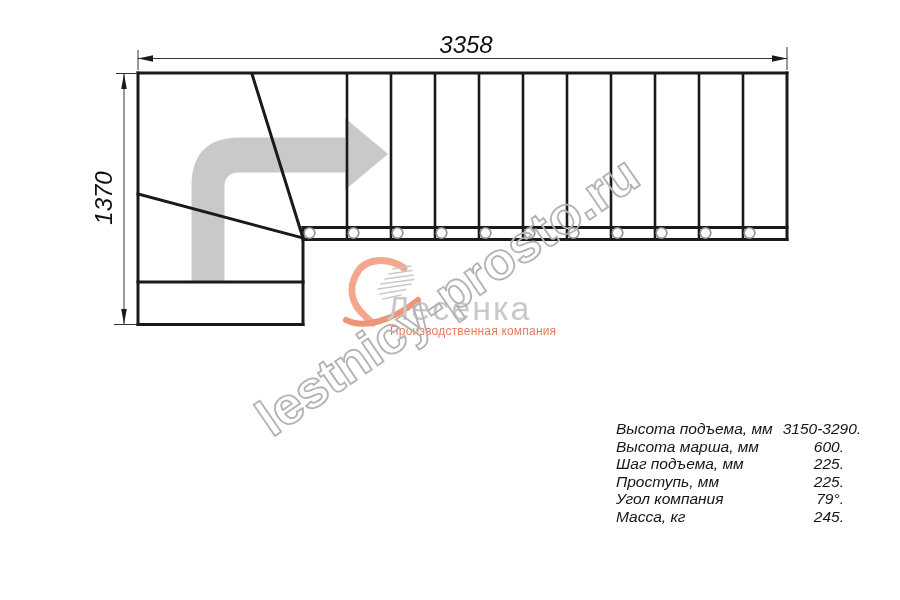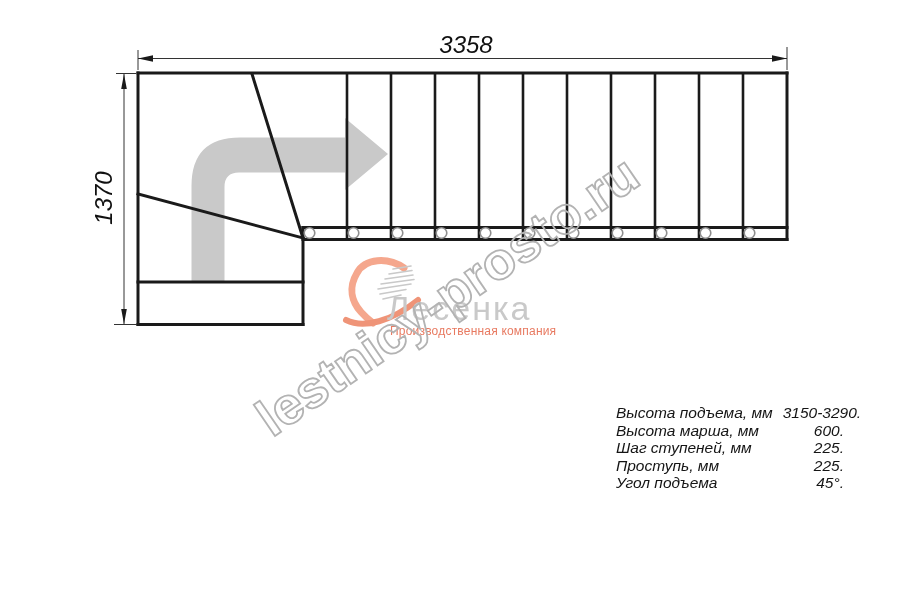--- a/index.html
+++ b/index.html
@@ -2,21 +2,21 @@
 <html><head>
 <meta charset="utf-8">
 <style>
   html,body{margin:0;padding:0;}
   body{
     width:900px;height:600px;position:relative;background:#ffffff;overflow:hidden;
     font-family:"Liberation Sans","DejaVu Sans",sans-serif;
   }
   #drawing-svg{position:absolute;left:0;top:0;}
   .specs{
-    position:absolute;left:616px;top:404px;width:228px;
+    position:absolute;left:616px;top:420px;width:228px;
     font-style:italic;font-size:15.5px;line-height:17.5px;color:#151515;
   }
   .spec-row{display:flex;justify-content:space-between;}
   .spec-row .lbl{white-space:nowrap;}
   .spec-row .val{white-space:nowrap;text-align:left;padding-left:10px;}
 </style>
 </head>
 <body>
 
 <svg id="drawing-svg" width="900" height="600" viewBox="0 0 900 600">
@@ -110,24 +110,28 @@
 <div class="specs">
   <div class="spec-row">
     <span class="lbl">Высота подъема, мм</span>
     <span class="val">3150-3290.</span>
   </div>
   <div class="spec-row">
     <span class="lbl">Высота марша, мм</span>
     <span class="val">600.</span>
   </div>
   <div class="spec-row">
-    <span class="lbl">Шаг ступеней, мм</span>
+    <span class="lbl">Шаг подъема, мм</span>
     <span class="val">225.</span>
   </div>
   <div class="spec-row">
     <span class="lbl">Проступь, мм</span>
     <span class="val">225.</span>
   </div>
   <div class="spec-row">
-    <span class="lbl">Угол подъема</span>
-    <span class="val">45°.</span>
+    <span class="lbl">Угол компания</span>
+    <span class="val">79°.</span>
+  </div>
+  <div class="spec-row">
+    <span class="lbl">Масса, кг</span>
+    <span class="val">245.</span>
   </div>
 </div>
 
 </body></html>

